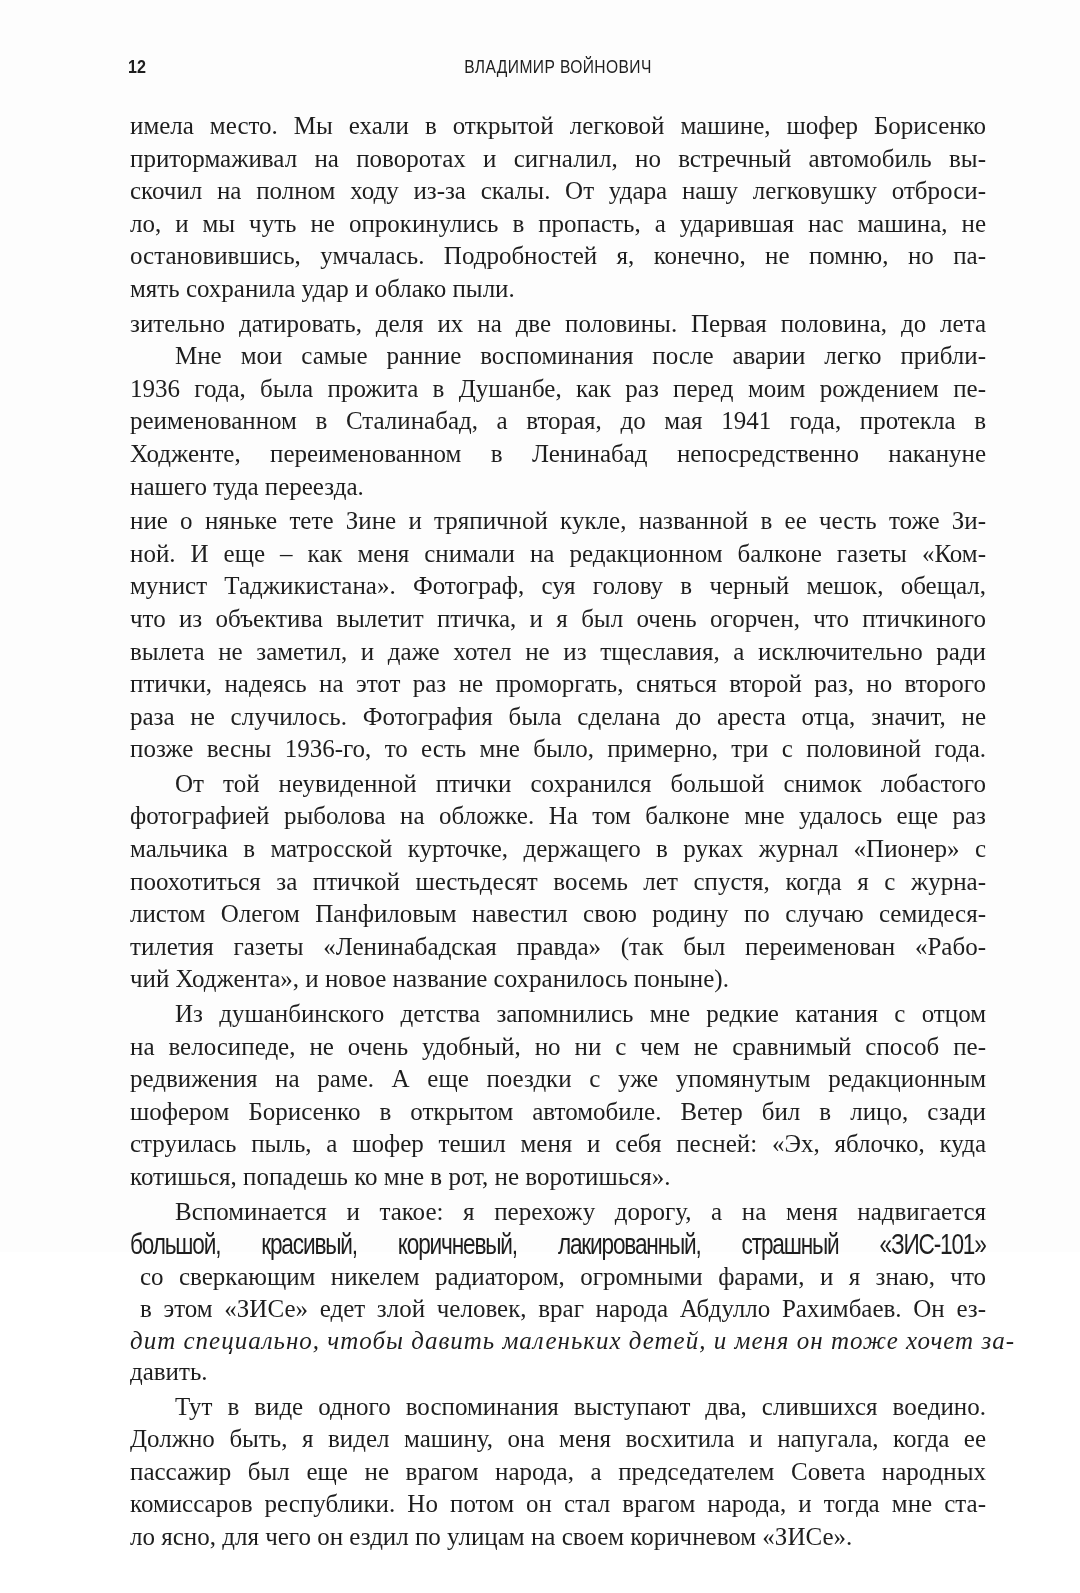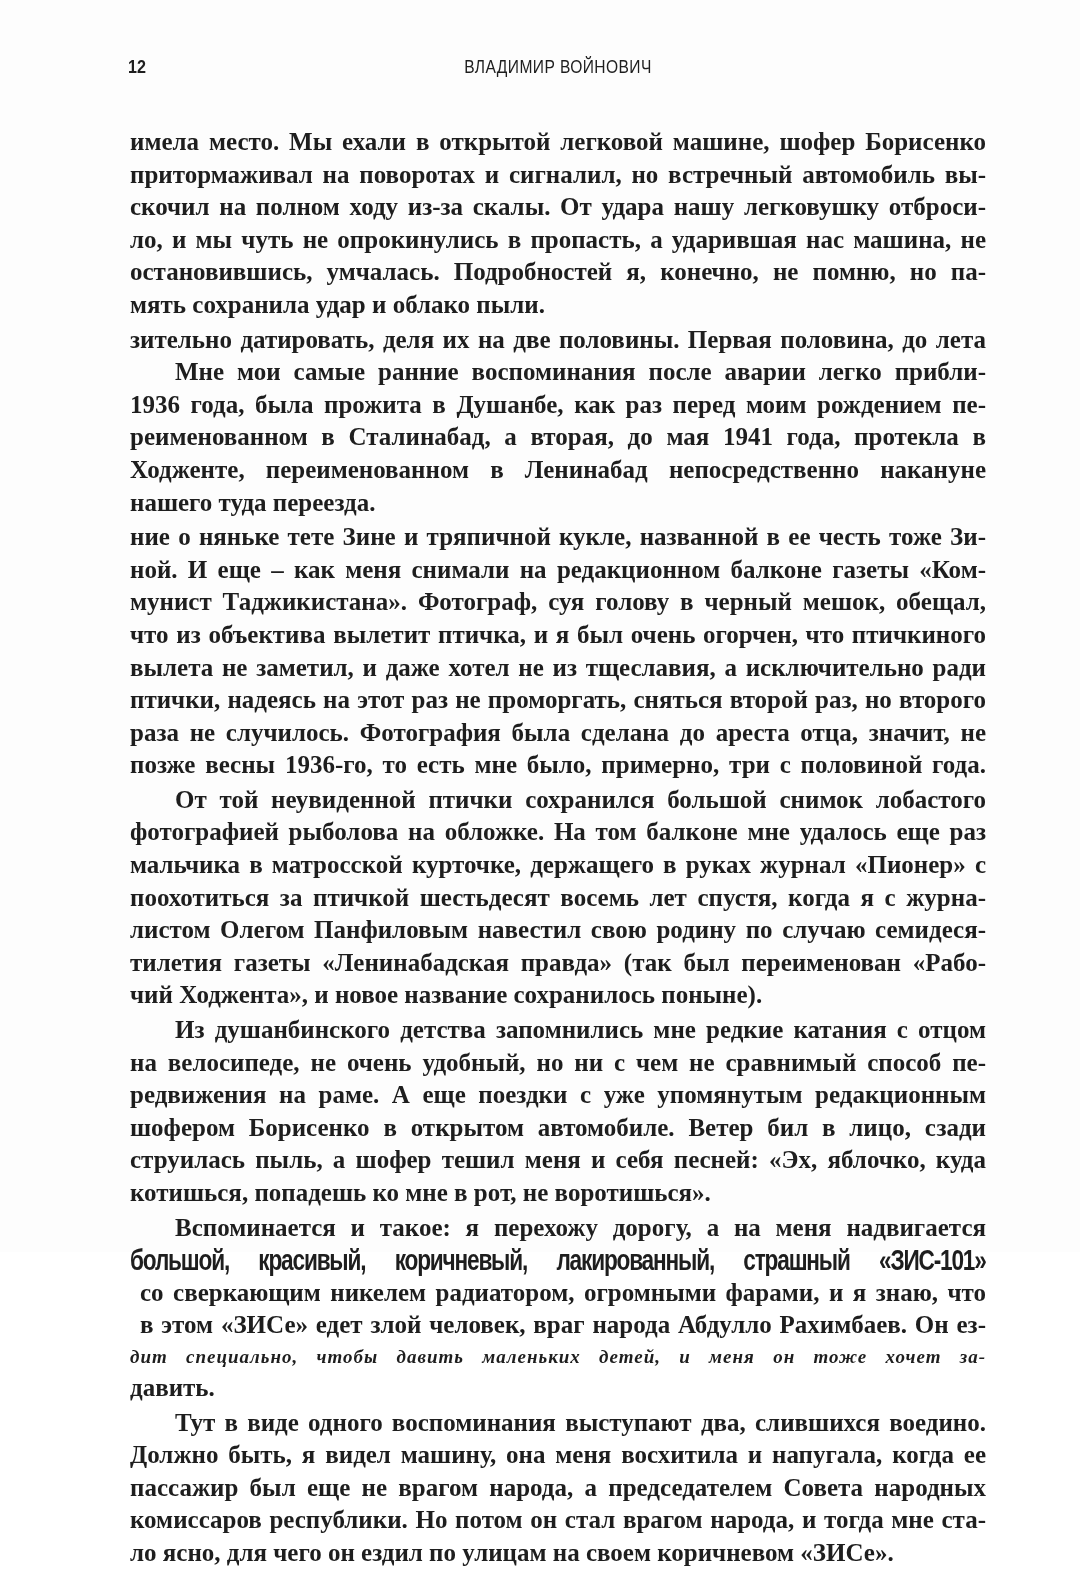--- a/index.html
+++ b/index.html
@@ -11,34 +11,34 @@
     .running-head { position: absolute; top: 56px; left: 128px; width: 860px; height: 30px; }
     .page-number {
       position: absolute; left: 0; top: 0; font-family: "Liberation Sans", sans-serif;
       font-weight: bold; font-size: 19px; letter-spacing: 0px; transform: scaleX(0.85); transform-origin: left top;
     }
     .running-title {
       position: absolute; left: 0; width: 100%; top: 0; text-align: center;
       font-family: "Liberation Sans", sans-serif; font-size: 19px; letter-spacing: 0.5px;
       transform: scaleX(0.82); transform-origin: center top;
     }
-    .text-block { position: absolute; left: 130px; top: 126px; width: 856px; font-weight: bold; }
+    .text-block { position: absolute; left: 130px; top: 110px; width: 856px; }
     .line {
       font-family: "Liberation Serif", serif; font-size: 25px; line-height: 32.6px; height: 32.6px;
       white-space: nowrap; text-align: justify; text-align-last: justify; display: block;
       transform-origin: left center;
     }
     .line.last { text-align-last: left; }
     .line.indent { padding-left: 45px; box-sizing: border-box; }
     .para-gap { height: 2px; }
     .line.big {
       font-family: "Liberation Sans", sans-serif; font-size: 29px; letter-spacing: -1.5px;
       transform: scaleX(0.78); width: 1097px; margin-left: 0px;
     }
-    .line.italic { font-style: italic; font-size: 19px; letter-spacing: 1px; height: 30px; line-height: 30px; }
+    .line.italic { font-style: italic; font-size: 25px; letter-spacing: 1px; height: 30px; line-height: 30px; }
     .line.shift { padding-left: 10px; box-sizing: border-box; }
   </style>
 </head>
 <body>
 
 <div class="page">
   <div class="running-head">
     <span class="page-number">12</span>
     <div class="running-title">ВЛАДИМИР ВОЙНОВИЧ</div>
   </div>

